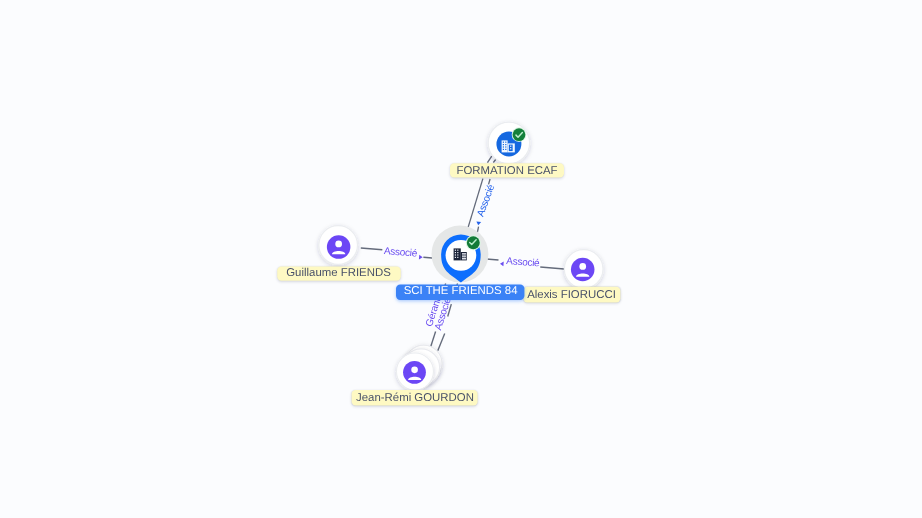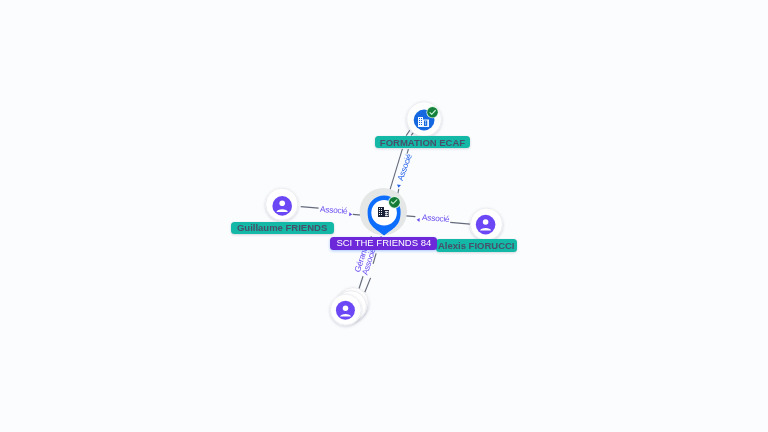--- a/index.html
+++ b/index.html
@@ -3,23 +3,23 @@
 <meta charset="utf-8">
 <style>
   html,body{margin:0;padding:0;}
   body{width:768px;height:432px;overflow:hidden;background:#fbfcfe;
        font-family:"Liberation Sans",sans-serif;-webkit-font-smoothing:antialiased;}
   #stage{position:relative;width:768px;height:432px;background:#fbfcfe;}
   svg.layer{position:absolute;left:0;top:0;width:768px;height:432px;overflow:visible;}
   .lbl{position:absolute;white-space:nowrap;border-radius:3.5px;
        font-family:"Liberation Sans",sans-serif;line-height:1;
        display:flex;align-items:center;justify-content:center;}
-  .lbl.plain{background:#14b8a6;color:#485069;
-       box-shadow:0 1px 2.5px rgba(30,40,70,.16), 0 0 1px rgba(30,40,70,.10);font-weight:bold;}
-  .lbl.primary{background:#6d28d9;color:#ffffff;
+  .lbl.plain{background:#fef9c3;color:#485069;
+       box-shadow:0 1px 2.5px rgba(30,40,70,.16), 0 0 1px rgba(30,40,70,.10);}
+  .lbl.primary{background:#3b82f6;color:#ffffff;
        box-shadow:0 1px 3px rgba(13,110,253,.35);}
 </style>
 </head>
 <body>
 
 <div id="stage">
 
   <svg class="layer" viewBox="0 0 768 432">
     <g>
       <path d="M 300.7 206.6 L 318.6 208.1" stroke="#646b7b" stroke-width="1.25" fill="none"></path>
@@ -169,16 +169,17 @@
       </g>
     </g>
   </svg>
 
   <div class="lbl plain" style="left:375.3px;top:136.2px;width:94.4px;height:12.2px;font-size:9.5px;">FORMATION ECAF</div>
 
   <div class="lbl plain" style="left:230.6px;top:222.1px;width:103px;height:12.1px;font-size:9.5px;">Guillaume FRIENDS</div>
 
   <div class="lbl plain" style="left:436px;top:238.8px;width:80.5px;height:13.3px;font-size:9.5px;">Alexis FIORUCCI</div>
 
+  <div class="lbl plain" style="left:293.3px;top:325.4px;width:105px;height:13.1px;font-size:9.5px;">Jean-Rémi GOURDON</div>
 
   <div class="lbl primary" style="left:330.2px;top:236.6px;width:107.3px;height:13.3px;font-size:9.5px;">SCI THE FRIENDS 84</div>
 
 </div>
 
 </body></html>

